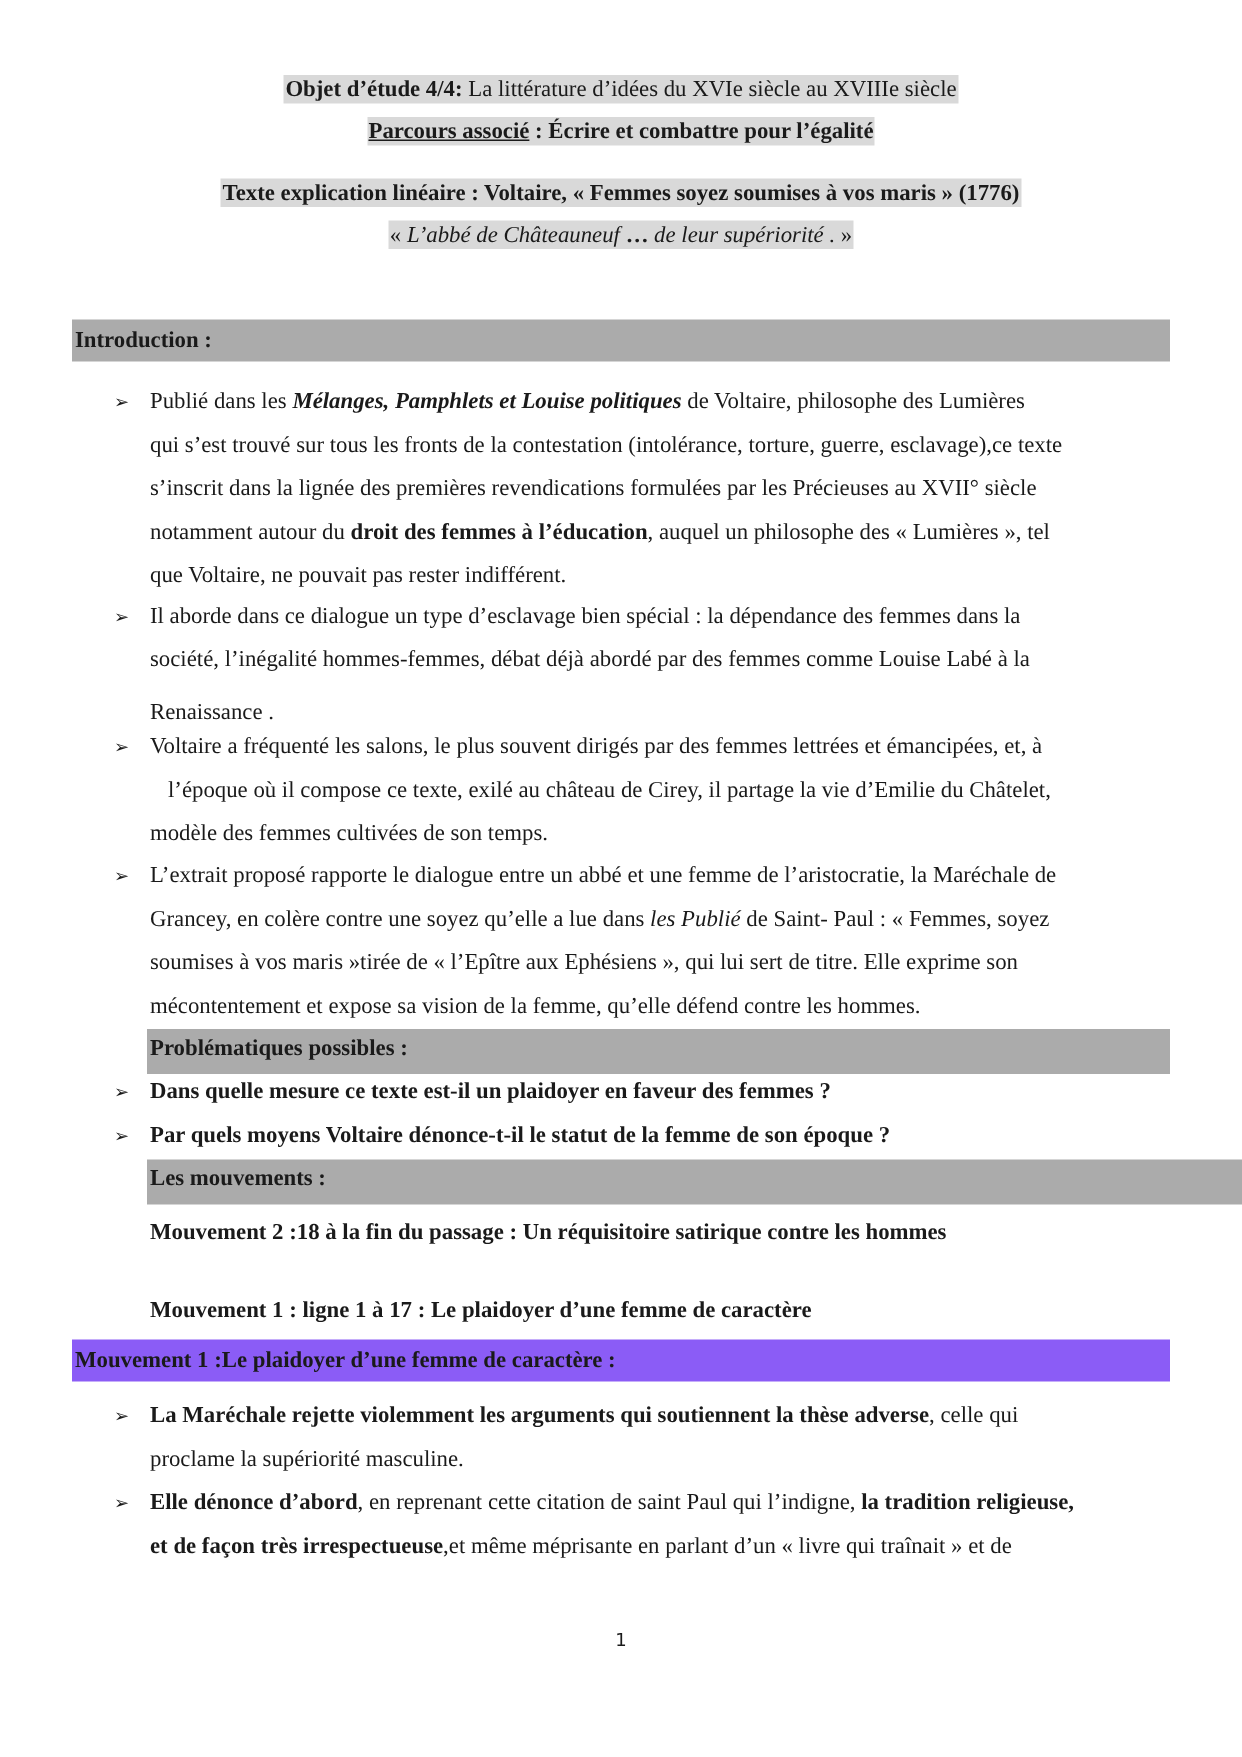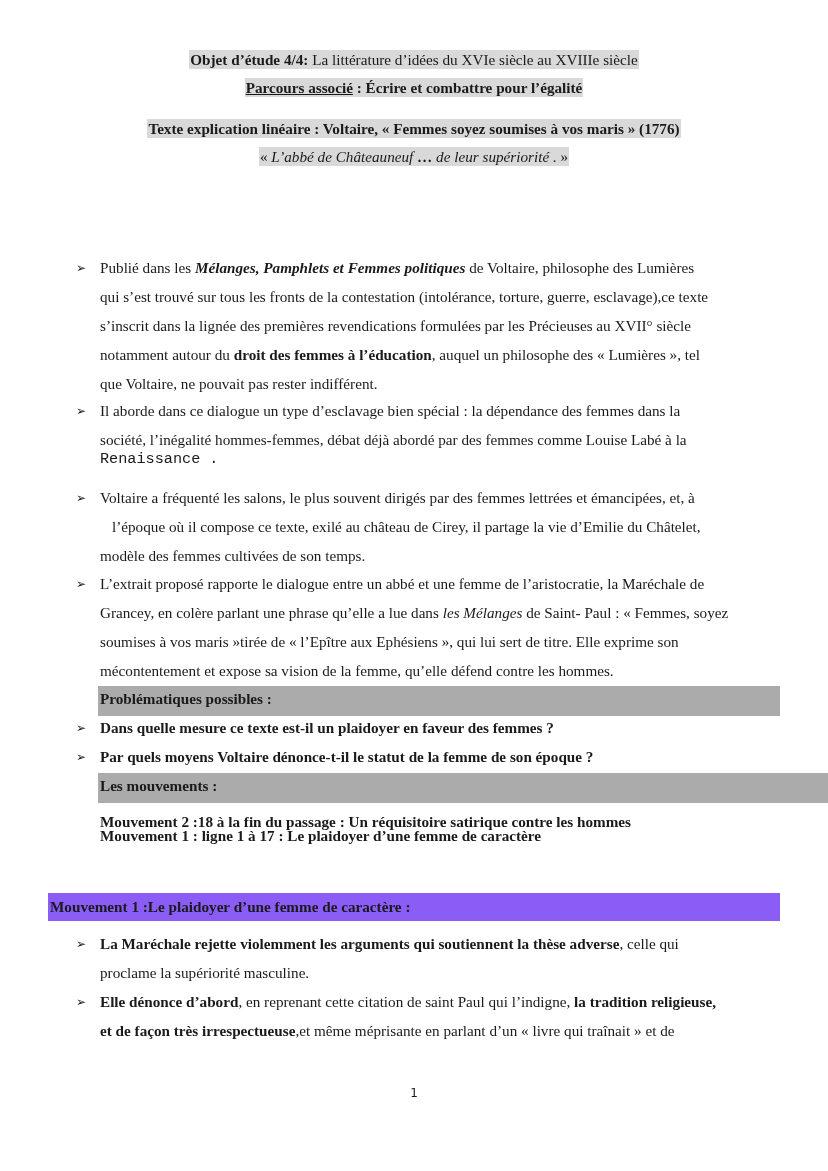--- a/index.html
+++ b/index.html
@@ -38,55 +38,58 @@
   <div class="center-line" style="top:78px;">
     <span class="hl b"><span class="u">Parcours associé</span><span> : Écrire et combattre pour l’égalité</span></span>
   </div>
   <div class="center-line" style="top:119px;">
     <span class="hl b">Texte explication linéaire : Voltaire, « Femmes soyez soumises à vos maris » (1776)</span>
   </div>
   <div class="center-line" style="top:147px;">
     <span class="hl"><span>« </span><span class="i">L’abbé de Châteauneuf</span><span class="b"> … </span><span class="i">de leur supériorité .</span><span> »</span></span>
   </div>
 
+  <div class="bar" style="left:48px; top:213px; width:732px;">
+    <span>Introduction :</span>
+  </div>
 
   <div id="intro-bullets">
       <span class="bullet-arrow" style="top: 258px;">➢</span>
-      <div class="line para-line" style="top: 258px;"><span>Publié dans les </span><span style="font-weight: bold; font-style: italic;">Mélanges, Pamphlets et Femmes politiques</span><span> de Voltaire, philosophe des Lumières</span></div>
+      <div class="line para-line" style="top: 258px;"><span>Publié dans les </span><span style="font-weight: bold; font-style: italic;">Mélanges, Pamphlets et Louise politiques</span><span> de Voltaire, philosophe des Lumières</span></div>
       <div class="line para-line" style="top: 286.9px;"><span>qui  s’est trouvé sur tous les fronts de la contestation (intolérance, torture, guerre, esclavage),ce texte</span></div>
       <div class="line para-line" style="top: 315.8px;"><span>s’inscrit dans la lignée des premières revendications formulées par les Précieuses au XVII° siècle</span></div>
       <div class="line para-line" style="top: 344.7px;"><span>notamment autour du </span><span style="font-weight: bold;">droit des femmes à l’éducation</span><span>, auquel un philosophe des « Lumières », tel</span></div>
       <div class="line para-line" style="top: 373.6px;"><span>que Voltaire, ne pouvait pas rester indifférent.</span></div>
       <span class="bullet-arrow" style="top: 401px;">➢</span>
       <div class="line para-line" style="top: 401px;"><span>Il aborde dans ce dialogue un type d’esclavage bien spécial : la dépendance des femmes dans la</span></div>
       <div class="line para-line" style="top: 429.9px;"><span>société, l’inégalité hommes-femmes, débat déjà abordé par des femmes comme Louise Labé à la</span></div>
-      <div class="line para-line" style="top: 449px; font-family: Liberation Mono, monospace;"><span>Renaissance .</span></div>
+      <div class="line para-line" style="top: 465px;"><span>Renaissance .</span></div>
       <span class="bullet-arrow" style="top: 488px;">➢</span>
       <div class="line para-line" style="top: 488px;"><span>Voltaire a fréquenté les salons, le plus souvent dirigés par des femmes lettrées et émancipées, et, à</span></div>
       <div class="line para-line" style="top: 516.9px; margin-left: 12px;"><span>l’époque où il compose ce texte, exilé au château de Cirey, il partage la vie d’Emilie du Châtelet,</span></div>
       <div class="line para-line" style="top: 545.8px;"><span>modèle des femmes cultivées de son temps.</span></div>
       <span class="bullet-arrow" style="top: 574px;">➢</span>
       <div class="line para-line" style="top: 574px;"><span>L’extrait proposé rapporte le dialogue entre un abbé et une femme de l’aristocratie, la Maréchale de</span></div>
-      <div class="line para-line" style="top: 602.9px;"><span>Grancey, en colère parlant une phrase qu’elle a lue dans </span><span style="font-style: italic;">les Mélanges</span><span> de Saint- Paul : « Femmes, soyez</span></div>
+      <div class="line para-line" style="top: 602.9px;"><span>Grancey, en colère contre une soyez qu’elle a lue dans </span><span style="font-style: italic;">les Publié</span><span> de Saint- Paul : « Femmes, soyez</span></div>
       <div class="line para-line" style="top: 631.8px;"><span>soumises à vos maris »tirée de « l’Epître aux Ephésiens », qui lui sert de titre. Elle exprime son</span></div>
       <div class="line para-line" style="top: 660.7px;"><span>mécontentement et expose sa vision de la femme, qu’elle défend contre les hommes.</span></div>
     </div>
 
   <div class="bar" style="left:98px; top:686px; width:682px; height:30px; line-height:26px;">
     <span>Problématiques possibles :</span>
   </div>
   <span class="bullet-arrow" style="top:718px;">➢</span>
   <div class="line para-line b" style="top:718px;">Dans quelle mesure ce texte est-il un plaidoyer en faveur des femmes ?</div>
   <span class="bullet-arrow" style="top:747px;">➢</span>
   <div class="line para-line b" style="top:747px;">Par quels moyens Voltaire dénonce-t-il le statut de la femme de son époque ?</div>
 
   <div class="bar" style="left:98px; top:773px; width:801px; height:30px; line-height:26px;">
     <span>Les mouvements :</span>
   </div>
-  <div class="line para-line b" style="top:826px;">Mouvement 1 : ligne 1 à 17 : Le plaidoyer d’une femme de caractère</div>
+  <div class="line para-line b" style="top:864px;">Mouvement 1 : ligne 1 à 17 : Le plaidoyer d’une femme de caractère</div>
   <div class="line para-line b" style="top:812px;">Mouvement 2 :18  à la fin du passage : Un réquisitoire satirique contre les hommes</div>
 
   <div class="bar light" style="left:48px; top:893px; width:732px;">
     <span>Mouvement 1 :Le plaidoyer d’une femme de caractère :</span>
   </div>
 
   <span class="bullet-arrow" style="top:934px;">➢</span>
   <div class="line para-line" style="top:934px;">
     <span class="b">La Maréchale rejette violemment les arguments qui soutiennent la thèse adverse</span><span>, celle qui</span>
   </div>

